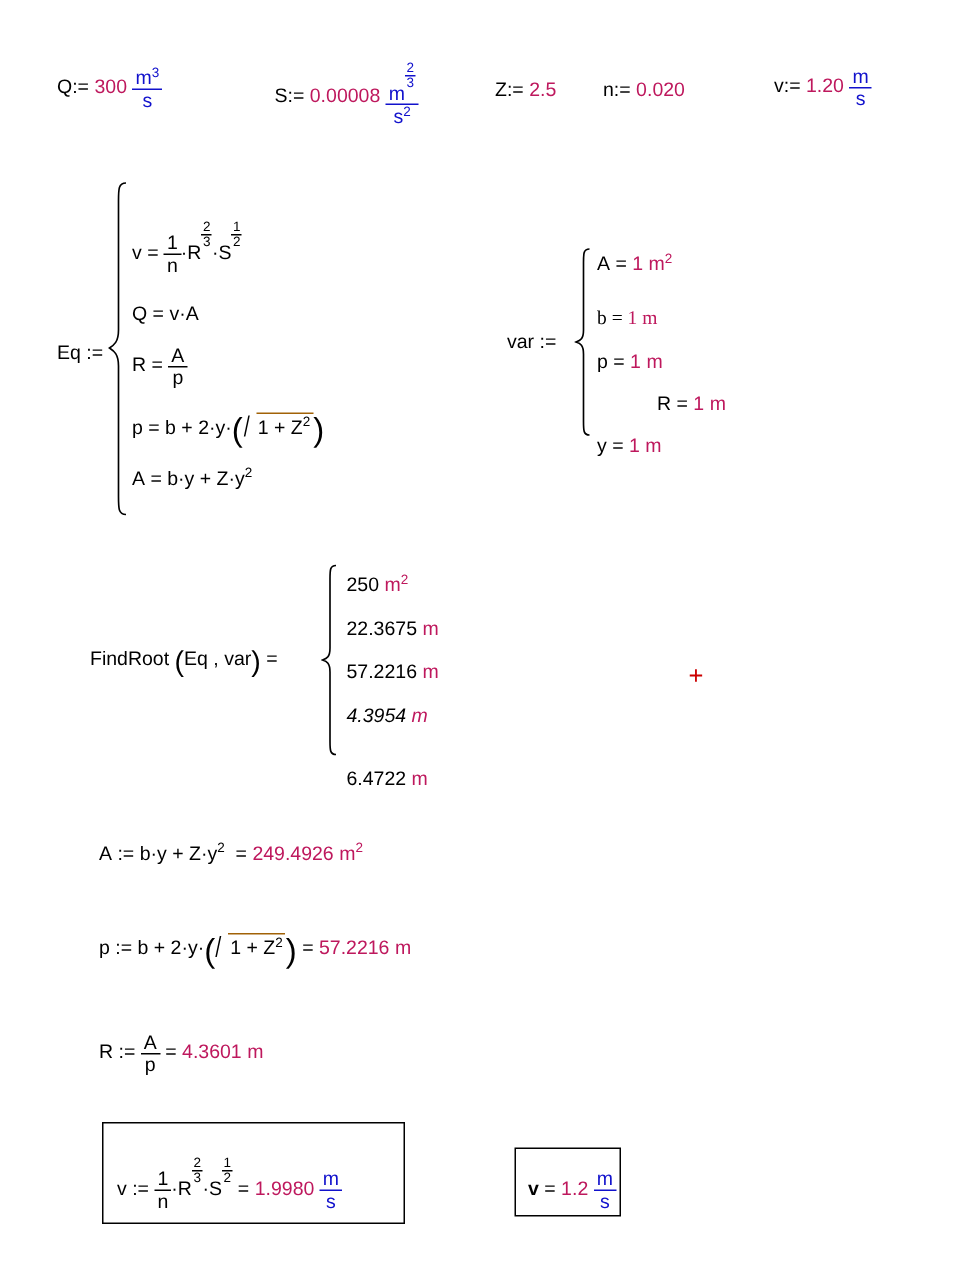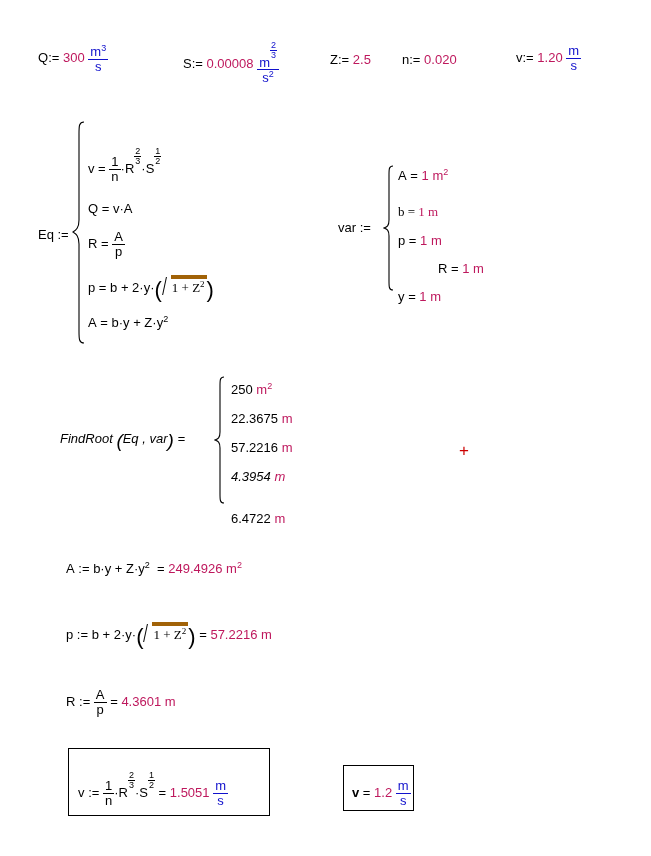--- a/index.html
+++ b/index.html
@@ -29,21 +29,21 @@
   
   .brace{position:absolute;}
   
   .box{position:absolute;border:1px solid #000;}
   .plus-cursor{position:absolute;color:#cc0000;font-size:17px;}
   .rowlist{position:absolute;}
   .rowlist > div{margin-bottom:9px;white-space:nowrap;}
   .sqrt{display:inline-block;position:relative;padding-left:9px;}
   .sqrt:before{content:"";position:absolute;left:2px;top:2px;bottom:1px;width:6px;
     border-left:1px solid #000;transform:skewX(-12deg);}
-  .sqrt .bar{border-top:4px solid #a16207;padding:0 2px 0 1px;display:inline-block;font-family:Liberation Serif, serif;}
+  .sqrt .bar{border-top:1px solid #a16207;padding:0 2px 0 1px;display:inline-block;}
   .bigpar{font-size:22px;vertical-align:-5px;line-height:0;}
   .medpar{font-size:19px;vertical-align:-4px;line-height:0;}
 </style>
 </head>
 <body>
 
 <div class="abs expr" style="left:38px;top:44px;">
   <span>Q</span><span>:=</span>
   <span class="num">300</span>
   <span class="frac unitblue">
@@ -115,21 +115,21 @@
     <span>p</span>&nbsp;<span>=</span>&nbsp;<span class="num">1</span>&nbsp;<span class="num">m</span>
   </div>
   <div class="expr" style="margin-bottom:13px;margin-left:40px;">
     <span>R</span>&nbsp;<span>=</span>&nbsp;<span class="num">1</span>&nbsp;<span class="num">m</span>
   </div>
   <div class="expr">
     <span>y</span>&nbsp;<span>=</span>&nbsp;<span class="num">1</span>&nbsp;<span class="num">m</span>
   </div>
 </div>
 
-<div class="abs expr" style="left:60px;top:431px;font-style:italic;">
+<div class="abs expr" style="left:60px;top:431px;">
   <span>FindRoot</span>&nbsp;<span class="medpar">(</span><span>Eq , var</span><span class="medpar">)</span>&nbsp;<span>=</span>
 </div>
 
 <svg class="brace" style="left:214px;top:375px;" width="12" height="130" viewBox="0 0 12 130">
   <path d="M10 2 C6 2 6 5 6 11 L6 57 C6 63 4 64 1 65 C4 66 6 67 6 73 L6 119 C6 125 6 128 10 128" fill="none" stroke="#000" stroke-width="1.1"></path>
 </svg>
 
 <div class="rowlist" style="left:231px;top:381px;">
   <div class="expr" style="margin-bottom:14px;">
     <span>250</span>&nbsp;<span class="num">m</span><span class="sup num">2</span>
@@ -157,21 +157,21 @@
 <div class="abs expr" style="left:66px;top:622px;text-align:right;">
   <span>p</span>&nbsp;<span>:=</span>&nbsp;b&nbsp;+&nbsp;2·y·<span class="bigpar">(</span><span class="sqrt"><span class="bar">1&nbsp;+&nbsp;Z<span class="sup">2</span></span></span><span class="bigpar">)</span>&nbsp;<span>=</span>&nbsp;<span class="num">57.2216</span>&nbsp;<span class="num">m</span>
 </div>
 
 <div class="abs expr" style="left:66px;top:688px;">
   <span>R</span>&nbsp;<span>:=</span>&nbsp;<span class="frac blk"><span class="n">A</span><span class="d">p</span></span>&nbsp;<span>=</span>&nbsp;<span class="num">4.3601</span>&nbsp;<span class="num">m</span>
 </div>
 
 <div class="box" style="left:68px;top:748px;width:200px;height:66px;"></div>
 <div class="abs expr" style="left:78px;top:774px;">
-  <span>v</span>&nbsp;<span>:=</span>&nbsp;<span class="frac blk"><span class="n">1</span><span class="d">n</span></span>·R<span class="sfrac"><span class="n">2</span><span class="d">3</span></span>·S<span class="sfrac"><span class="n">1</span><span class="d">2</span></span>&nbsp;<span>=</span>&nbsp;<span class="num">1.5051</span>
+  <span>v</span>&nbsp;<span>:=</span>&nbsp;<span class="frac blk"><span class="n">1</span><span class="d">n</span></span>·R<span class="sfrac"><span class="n">2</span><span class="d">3</span></span>·S<span class="sfrac"><span class="n">1</span><span class="d">2</span></span>&nbsp;<span>=</span>&nbsp;<span class="num">1.9980</span>
   <span class="frac unitblue">
     <span class="n">m</span>
     <span class="d">s</span>
   </span>
 </div>
 
 <div class="box" style="left:343px;top:765px;width:69px;height:44px;"></div>
 <div class="abs expr" style="left:352px;top:779px;">
   <span style="font-weight:bold;">v</span>&nbsp;<span>=</span>&nbsp;<span class="num">1.2</span>
   <span class="frac unitblue">

